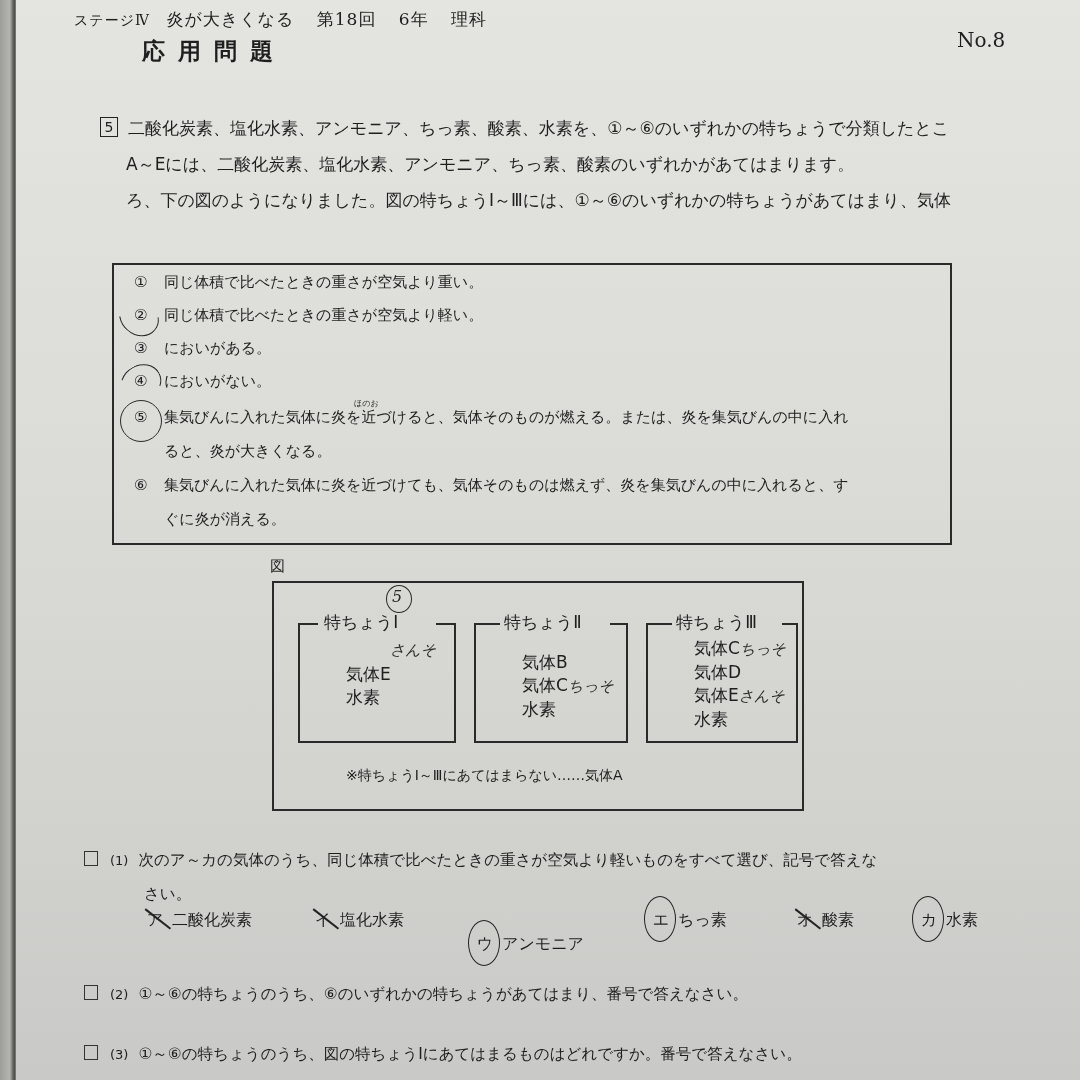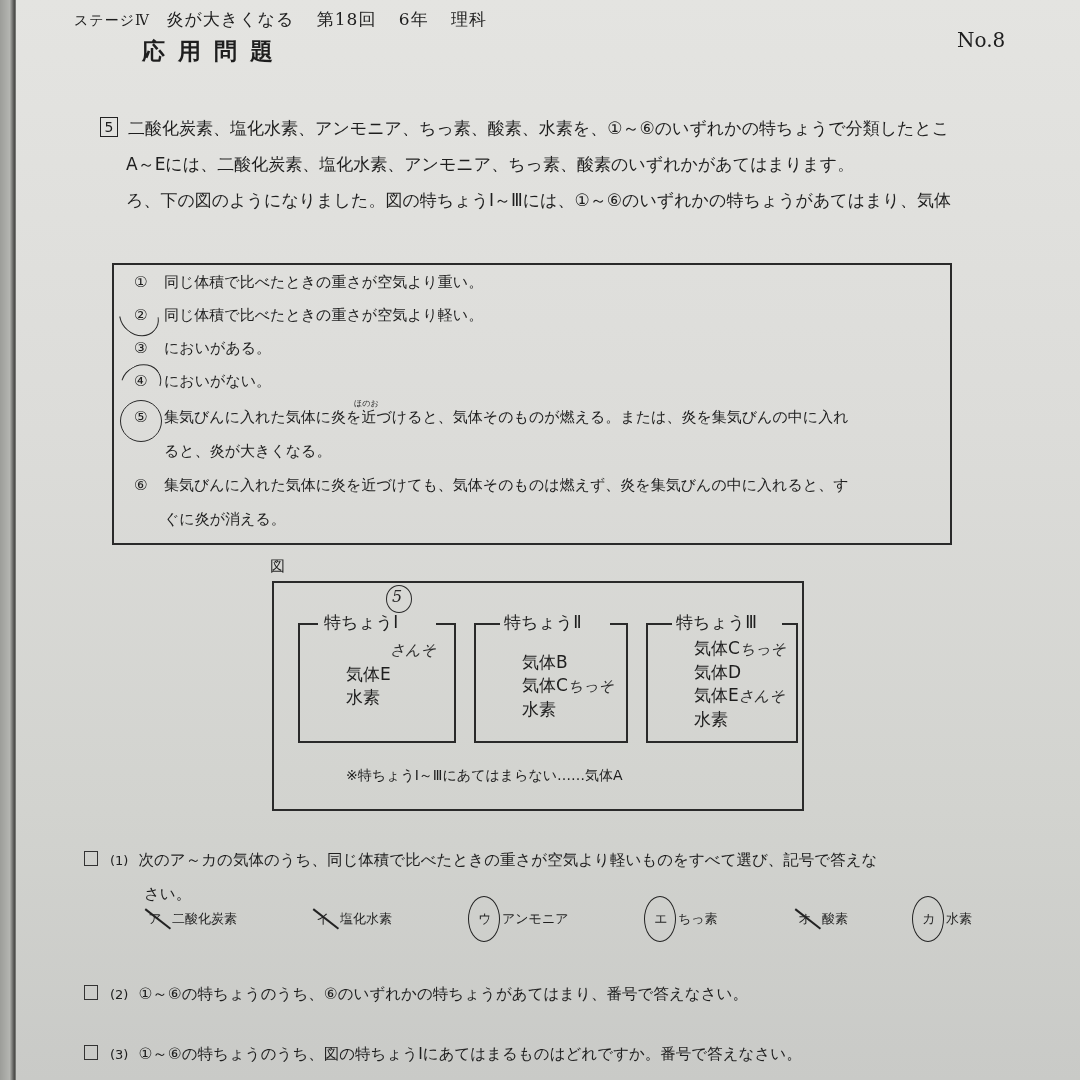--- a/index.html
+++ b/index.html
@@ -48,21 +48,21 @@
   }
   .trait .top-l, .trait .top-r { position: absolute; top: 0; height: 2px; background: #2a2a2a; }
   .trait .title { position: absolute; top: -12px; font-size: 17px; white-space: nowrap; }
   .trait .items { position: absolute; font-size: 17px; line-height: 23px; white-space: nowrap; }
   .hand { font-family: "DejaVu Serif", serif; font-style: italic; color: #2b2b2b; font-size: 15px; }
   .note { position: absolute; left: 72px; top: 184px; font-size: 14px; white-space: nowrap; }
 
   .sub-q { font-size: 15.5px; }
   .checkbox { display: inline-block; width: 12px; height: 13px; border: 1.5px solid #333; margin-right: 12px; vertical-align: -1px; }
   .subnum { margin-right: 10px; font-size: 13px; }
-  .choices { left: 128px; top: 910px; font-size: 13px; width: 860px; height: 30px; }
+  .choices { left: 128px; top: 910px; font-size: 16px; width: 860px; height: 30px; }
   .choice { position: absolute; top: 0; white-space: nowrap; }
   .letter { display: inline-block; position: relative; width: 22px; text-align: center; margin-right: 6px; }
   .circ { position: absolute; left: -6px; top: -14px; width: 30px; height: 44px; border: 1.5px solid #222; border-radius: 50%; }
   .strike { position: absolute; left: -2px; top: 8px; width: 32px; height: 1.5px; background: #222; transform: rotate(38deg); }
   .pen-mark { position: absolute; border: 1.5px solid #2a2a2a; border-radius: 50%; }
 </style>
 </head>
 <body>
 
 <div class="binding"></div>
@@ -160,21 +160,21 @@
   </div>
   <div class="abs sub-q" style="left:128px; top:884px;">さい。</div>
 
   <div class="abs choices">
     <div class="choice" style="left:0;">
       <span class="letter"><span>ア</span><span class="strike"></span></span><span>二酸化炭素</span>
     </div>
     <div class="choice" style="left:168px;">
       <span class="letter"><span>イ</span><span class="strike"></span></span><span>塩化水素</span>
     </div>
-    <div class="choice" style="left:330px;">
+    <div class="choice" style="left:330px;margin-top:24px;">
       <span class="letter"><span>ウ</span><span class="circ"></span></span><span>アンモニア</span>
     </div>
     <div class="choice" style="left:506px;">
       <span class="letter"><span>エ</span><span class="circ"></span></span><span>ちっ素</span>
     </div>
     <div class="choice" style="left:650px;">
       <span class="letter"><span>オ</span><span class="strike"></span></span><span>酸素</span>
     </div>
     <div class="choice" style="left:774px;">
       <span class="letter"><span>カ</span><span class="circ"></span></span><span>水素</span>

